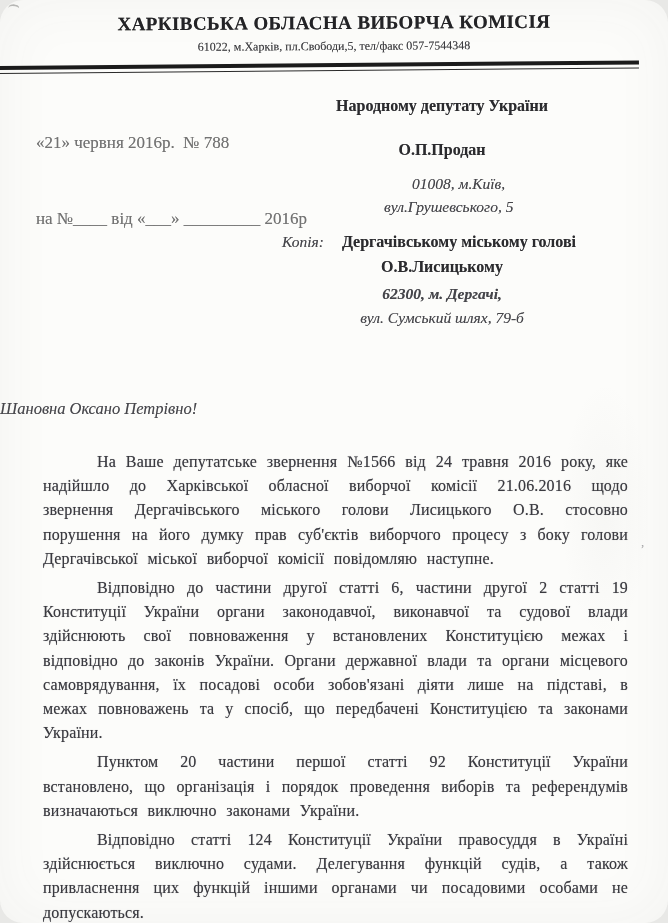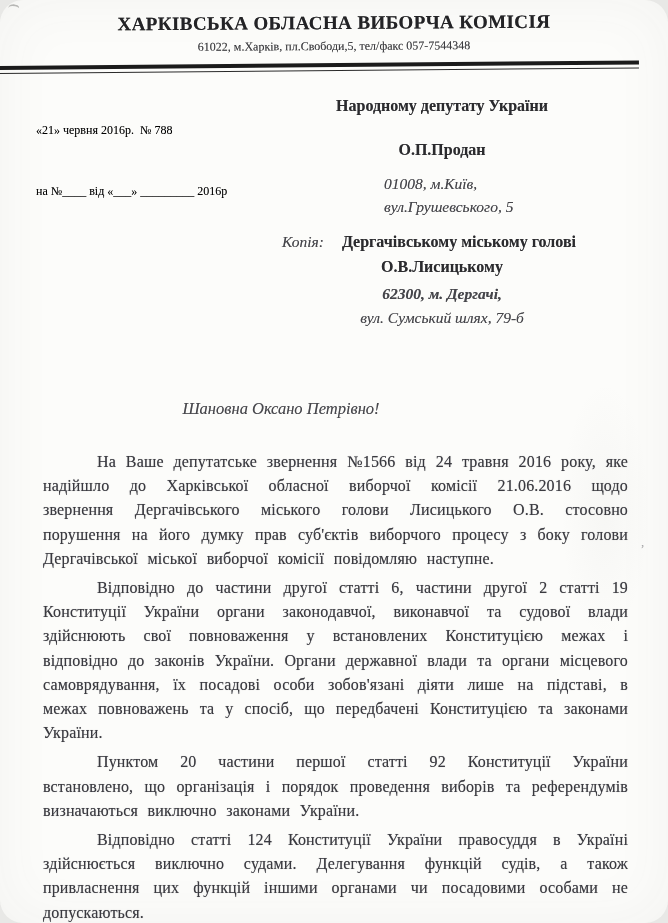--- a/index.html
+++ b/index.html
@@ -50,22 +50,22 @@
     border-top: 4px solid #1b1b1b;
     border-bottom: 1.8px solid #2a2a2a;
     transform: rotate(-0.5deg);
     transform-origin: left center;
   }
   
   .ref-block {
     position: absolute;
     top: 93px;
     left: 36px;
-    font-size: 12px;
-    color: #000000;
+    font-size: 17px;
+    color: #737373;
     text-shadow: 0 0 0.5px rgba(50,50,50,0.4);
     white-space: pre;
   }
   .ref-block .ref-line { margin-bottom: 16px; }
   
   .addressee {
     position: absolute;
     top: 95px;
     left: 272px;
     width: 340px;
@@ -75,33 +75,32 @@
     text-shadow: 0 0 0.5px rgba(45,45,50,0.45);
   }
   .bold { font-weight: bold; color: #2b2b2e; }
   .ital { font-style: italic; color: #45454a; font-size: 15.5px; }
   .recipient-title { margin-bottom: 22px; }
   .recipient-name  { margin-bottom: 12px; }
   .recipient-address {
     text-align: left;
     margin-left: 112px;
   }
-  .recipient-address .addr-line1 { margin-bottom: 1px; }
+  .recipient-address .addr-line1 { margin-bottom: 1px; margin-left: 28px; }
   .recipient-address .addr-line2 { margin-bottom: 13px; }
   .copy-line { margin-bottom: 3px; transform: translateX(-13px); white-space: nowrap; }
   .copy-line .ital { margin-right: 18px; }
   .copy-name { margin-bottom: 5px; }
   .copy-addr1 { margin-bottom: 2px; font-weight: bold; }
   
   .salutation {
     position: absolute;
     top: 399px;
     left: 0;
     width: 562px;
-    text-align: center;
     font-style: italic;
     font-size: 16.5px;
     color: #47474c;
     text-shadow: 0 0 0.6px rgba(55,55,60,0.4);
   }
   
   .letter-body {
     position: absolute;
     top: 450px;
     left: 43px;

